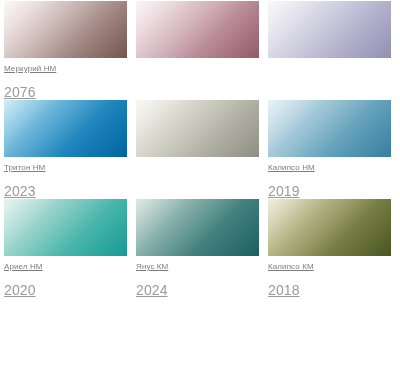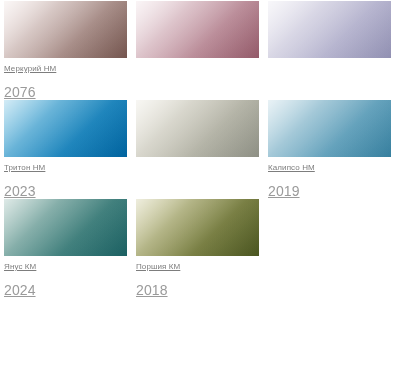--- a/index.html
+++ b/index.html
@@ -116,34 +116,43 @@
   <div class="cell">
     <a class="swatch" style="background: linear-gradient(135deg, rgb(156, 197, 214) 0%, rgb(58, 135, 168) 100%);"></a>
     <div class="meta">
       <div class="meta-lines">
         <a class="title-link">Калипсо НМ</a>
         <a class="year-link">2019</a>
       </div>
     </div>
   </div>
 
+  <div class="cell">
+    <a class="swatch" style="background: linear-gradient(135deg, rgb(142, 205, 191) 0%, rgb(22, 164, 156) 100%);"></a>
+    <div class="meta">
+      <div class="meta-lines">
+        <a class="title-link">Ариел НМ</a>
+        <a class="year-link">2020</a>
+      </div>
+    </div>
+  </div>
 
   <div class="cell">
     <a class="swatch" style="background: linear-gradient(135deg, rgb(106, 158, 147) 0%, rgb(29, 102, 104) 100%);"></a>
     <div class="meta">
       <div class="meta-lines">
         <a class="title-link">Янус КМ</a>
         <a class="year-link">2024</a>
       </div>
     </div>
   </div>
 
   <div class="cell">
     <a class="swatch" style="background: linear-gradient(135deg, rgb(179, 176, 106) 0%, rgb(78, 90, 34) 100%);"></a>
     <div class="meta">
       <div class="meta-lines">
-        <a class="title-link">Поршия КМ</a>
+        <a class="title-link">Калипсо КМ</a>
         <a class="year-link">2018</a>
       </div>
     </div>
   </div>
 
 </div>
 
 </body></html>

